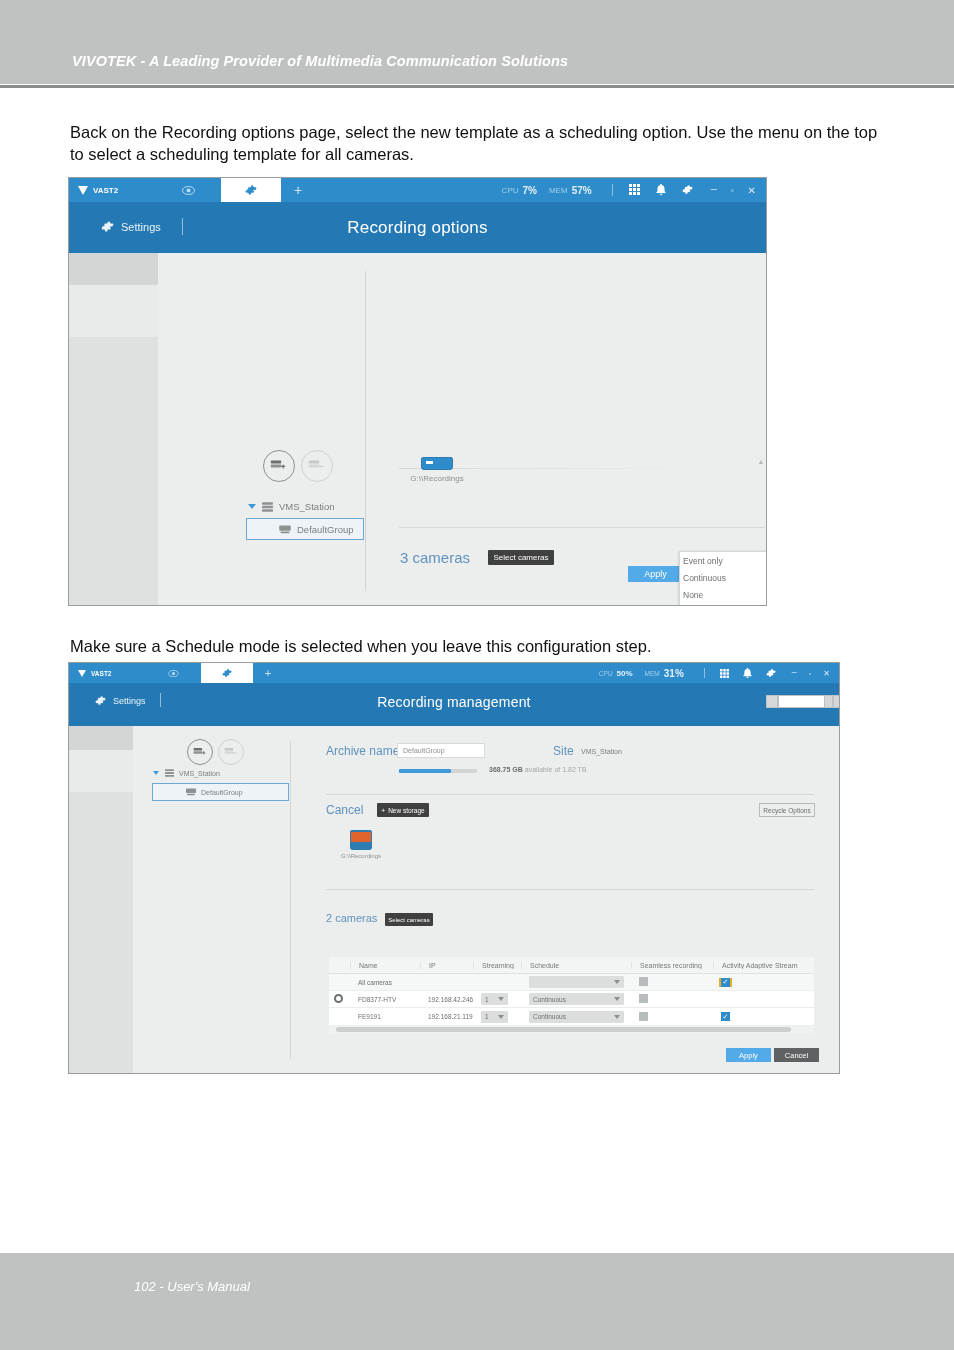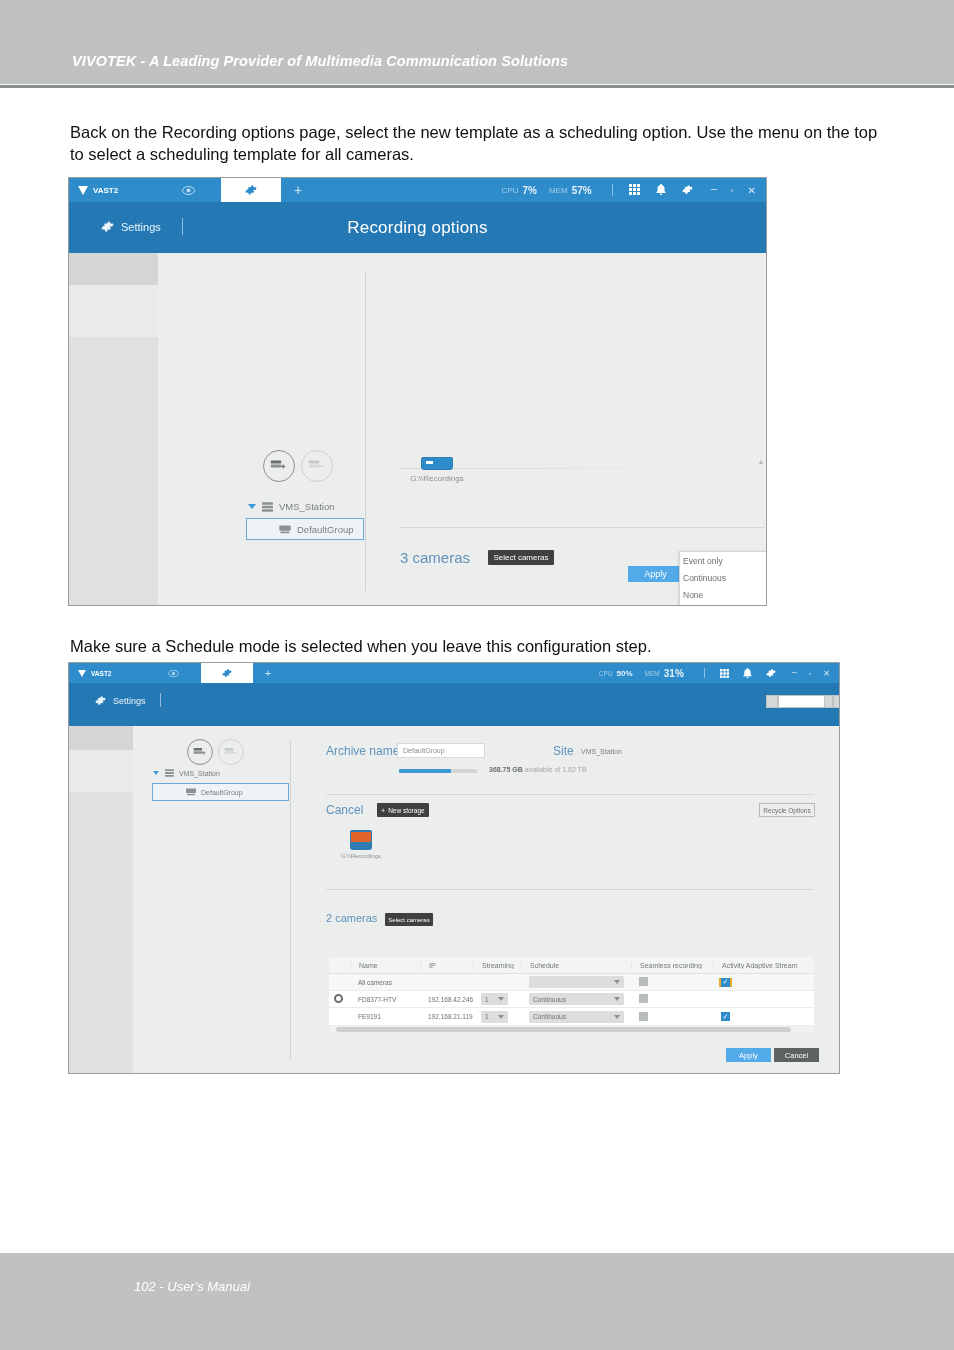--- a/index.html
+++ b/index.html
@@ -449,20 +449,21 @@
   </div>
 
   <div class="subbar" style="top:20px; height:43px;"></div>
   <div class="subbar-settings" style="left:26px; top:32px; font-size:9px;">
     <svg width="11" height="11" viewBox="0 0 24 24">
         <path fill="#eaf3fa" d="M12 8a4 4 0 100 8 4 4 0 000-8zm9.3 4a7.3 7.3 0 00-.1-1.2l2-1.6-2-3.4-2.4 1a7.4 7.4 0 00-2-1.2l-.4-2.6h-4l-.4 2.6c-.7.3-1.4.7-2 1.2l-2.4-1-2 3.4 2 1.6A7.3 7.3 0 002.7 12c0 .4 0 .8.1 1.2l-2 1.6 2 3.4 2.4-1c.6.5 1.3.9 2 1.2l.4 2.6h4l.4-2.6c.7-.3 1.4-.7 2-1.2l2.4 1 2-3.4-2-1.6c.1-.4.1-.8.1-1.2z"></path>
       </svg>
     <span>Settings</span>
   </div>
   <div class="subbar-sep" style="left:91px; top:30px; height:14px;"></div>
+  <div class="subbar-title" style="top:31px; font-size:14px;">Recording management</div>
 
   <div class="search-pre" style="left:697px; top:32px; width:12px; height:13px;"></div>
   <div class="search-box" style="left:709px; top:32px; width:55px; height:13px;"></div>
   <div class="search-post" style="left:755px; top:32px; width:9px; height:13px;"></div>
   <div class="search-post" style="left:764px; top:32px; width:8px; height:13px;"></div>
 
   <div class="leftnav" style="left:0; top:63px; width:64px; height:349px;"></div>
   <div class="leftnav-top" style="left:0; top:63px; width:64px; height:24px;"></div>
 
   <div class="nav-item active" style="left:0; top:87px; height:42px; padding-top:4px;">

